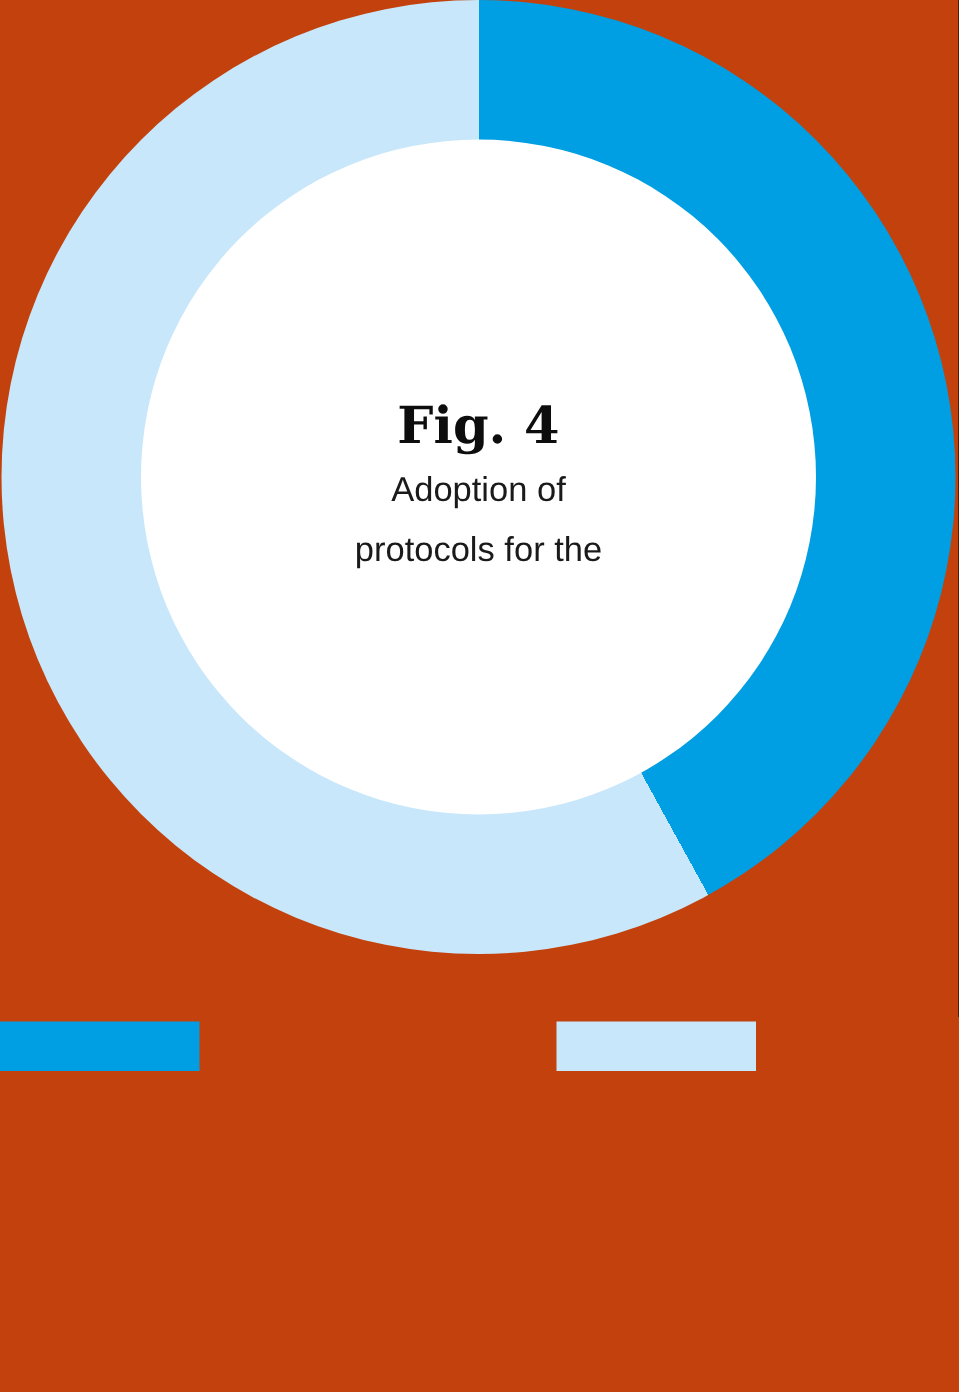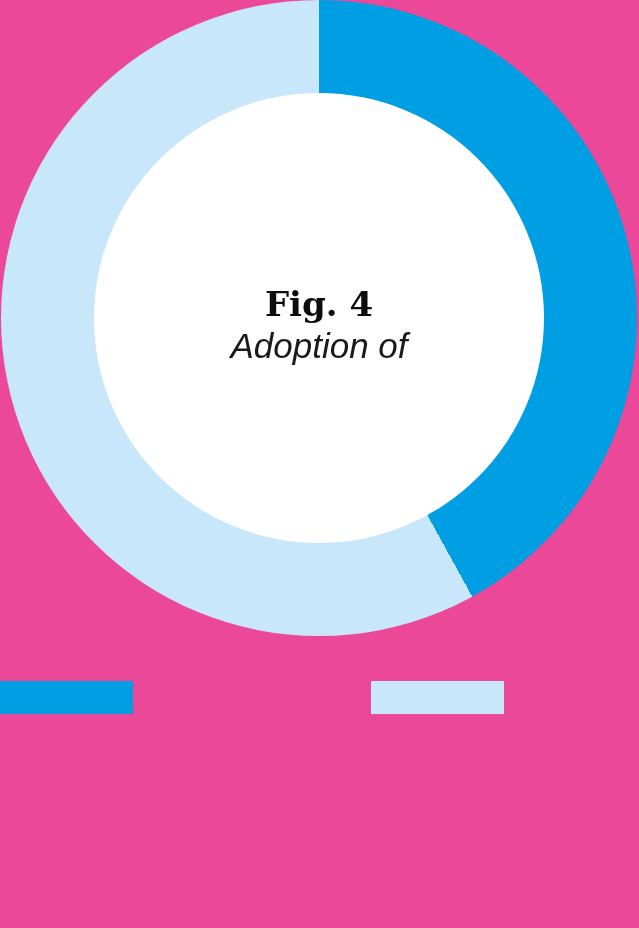--- a/index.html
+++ b/index.html
@@ -40,44 +40,44 @@
   .fig-label {
     font-family: "DejaVu Serif", serif;
     font-weight: bold;
     font-size: 34px;
     line-height: 40px;
     margin-bottom: 2px;
     color: #0d0d0d;
   }
   .title-line {
     font-family: "Liberation Sans", sans-serif;
-    font-size: 35px;
+    font-size: 23px;
     line-height: 40px;
     color: #1a1a1a;
-    font-style: italic;
   }
   .legend-swatch {
     position: absolute;
     top: 681px;
     width: 133px;
     height: 33px;
   }
   .legend-swatch.s0 { left: 0px; }
   .legend-swatch.s1 { left: 371px; }
 </style>
 </head>
 <body>
 
-<div class="canvas" style="background: #ec4899;">
+<div class="canvas" style="background: #c2410c;">
 
   <div class="donut" style="background: conic-gradient(rgb(0, 158, 226) 0deg, rgb(0, 158, 226) 151.2deg, rgb(200, 231, 250) 151.2deg, rgb(200, 231, 250) 360deg);">
     <div class="hole" style="background: rgb(255, 255, 255);">
       <div class="center-text">
         <div class="fig-label">Fig. 4</div>
         <div class="title-line">Adoption of</div>
+        <div class="title-line">protocols for the</div>
       </div>
     </div>
   </div>
 
   <div>
     <div class="legend-swatch s0" style="background: rgb(0, 158, 226);"></div>
     <div class="legend-swatch s1" style="background: rgb(200, 231, 250);"></div>
   </div>
 
 </div>

